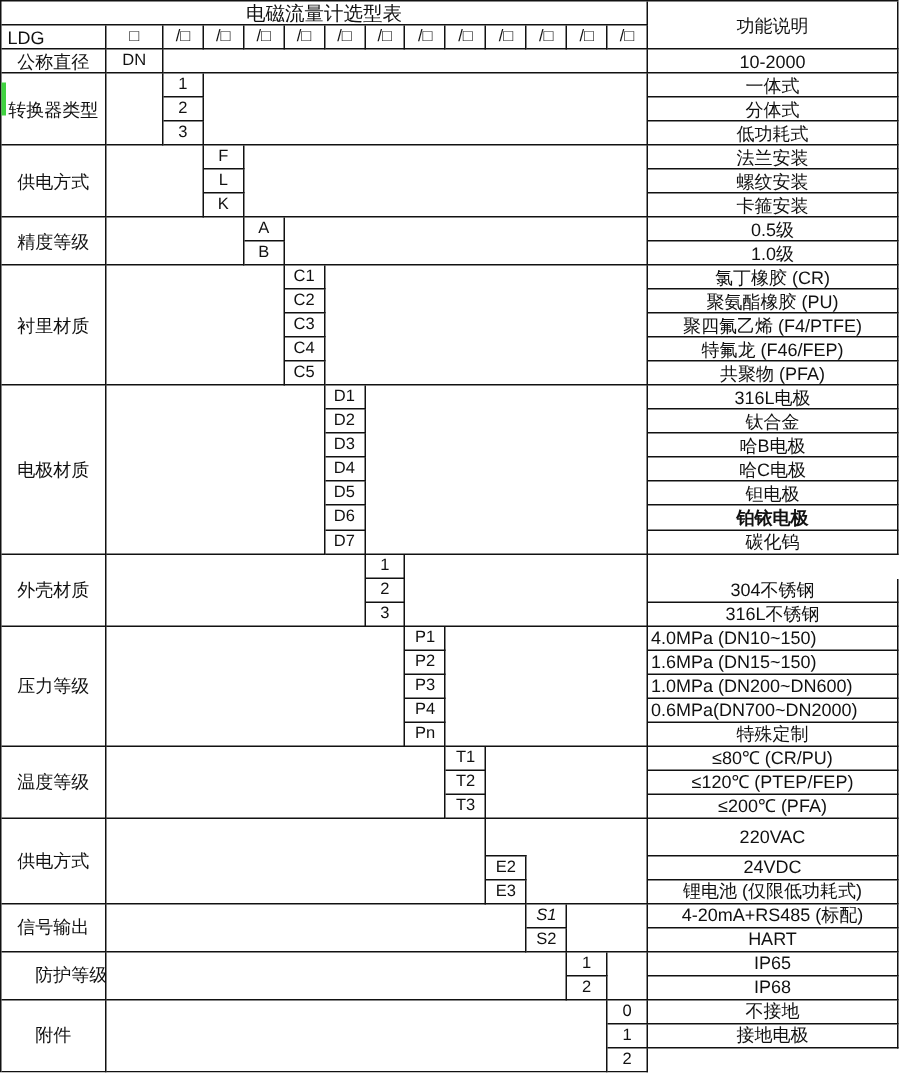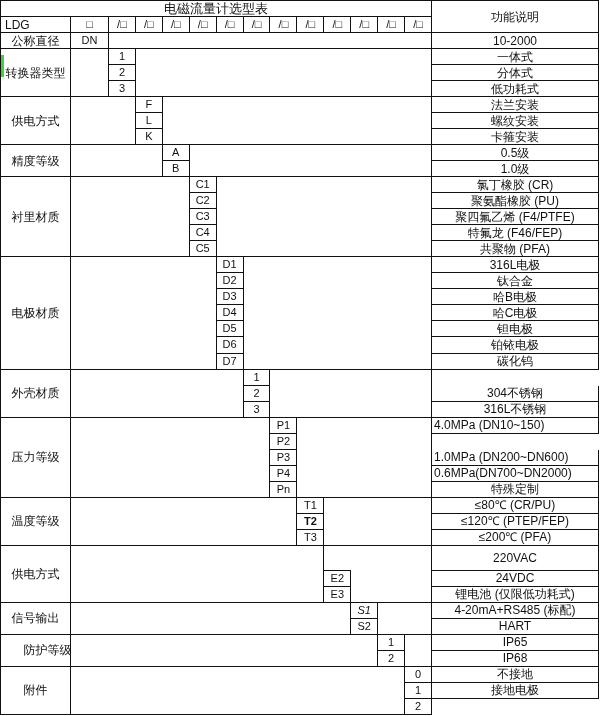--- a/index.html
+++ b/index.html
@@ -102,49 +102,50 @@
     <div class="c" style="grid-area: 17 / 15 / auto / 16;">316L电极</div>
     <div class="c code" style="grid-area: 18 / 7 / auto / 8;">D2</div>
     <div class="c" style="grid-area: 18 / 15 / auto / 16;">钛合金</div>
     <div class="c code" style="grid-area: 19 / 7 / auto / 8;">D3</div>
     <div class="c" style="grid-area: 19 / 15 / auto / 16;">哈B电极</div>
     <div class="c code" style="grid-area: 20 / 7 / auto / 8;">D4</div>
     <div class="c" style="grid-area: 20 / 15 / auto / 16;">哈C电极</div>
     <div class="c code" style="grid-area: 21 / 7 / auto / 8;">D5</div>
     <div class="c" style="grid-area: 21 / 15 / auto / 16;">钽电极</div>
     <div class="c code" style="grid-area: 22 / 7 / auto / 8;">D6</div>
-    <div class="c" style="grid-area: 22 / 15 / auto / 16;">铂铱电极</div>
+    <div class="c" style="grid-area: 22 / 15 / auto / 16; font-weight: bold;">铂铱电极</div>
     <div class="c code" style="grid-area: 23 / 7 / auto / 8;">D7</div>
     <div class="c" style="grid-area: 23 / 15 / auto / 16;">碳化钨</div>
     <div class="c" style="grid-area: 17 / 8 / 24 / 15;"></div>
     <div class="c lbl" style="grid-area: 24 / 1 / 27 / 2;">外壳材质</div>
     <div class="c" style="grid-area: 24 / 2 / 27 / 8;"></div>
     <div class="c code" style="grid-area: 24 / 8 / auto / 9;">1</div>
     <div class="c code" style="grid-area: 25 / 8 / auto / 9;">2</div>
     <div class="c" style="grid-area: 25 / 15 / auto / 16;">304不锈钢</div>
     <div class="c code" style="grid-area: 26 / 8 / auto / 9;">3</div>
     <div class="c" style="grid-area: 26 / 15 / auto / 16;">316L不锈钢</div>
     <div class="c" style="grid-area: 24 / 9 / 27 / 15;"></div>
     <div class="c lbl" style="grid-area: 27 / 1 / 32 / 2;">压力等级</div>
     <div class="c" style="grid-area: 27 / 2 / 32 / 9;"></div>
     <div class="c code" style="grid-area: 27 / 9 / auto / 10;">P1</div>
     <div class="c al" style="grid-area: 27 / 15 / auto / 16;">4.0MPa (DN10~150)</div>
     <div class="c code" style="grid-area: 28 / 9 / auto / 10;">P2</div>
+    <div class="c al" style="grid-area: 28 / 15 / auto / 16;">1.6MPa (DN15~150)</div>
     <div class="c code" style="grid-area: 29 / 9 / auto / 10;">P3</div>
     <div class="c al" style="grid-area: 29 / 15 / auto / 16;">1.0MPa (DN200~DN600)</div>
     <div class="c code" style="grid-area: 30 / 9 / auto / 10;">P4</div>
     <div class="c al" style="grid-area: 30 / 15 / auto / 16;">0.6MPa(DN700~DN2000)</div>
     <div class="c code" style="grid-area: 31 / 9 / auto / 10;">Pn</div>
     <div class="c" style="grid-area: 31 / 15 / auto / 16; text-align: center;">特殊定制</div>
     <div class="c" style="grid-area: 27 / 10 / 32 / 15;"></div>
     <div class="c lbl" style="grid-area: 32 / 1 / 35 / 2;">温度等级</div>
     <div class="c" style="grid-area: 32 / 2 / 35 / 10;"></div>
     <div class="c code" style="grid-area: 32 / 10 / auto / 11;">T1</div>
     <div class="c" style="grid-area: 32 / 15 / auto / 16;">≤80℃ (CR/PU)</div>
-    <div class="c code" style="grid-area: 33 / 10 / auto / 11; font-weight: bold;">T2</div>
+    <div class="c code" style="grid-area: 33 / 10 / auto / 11;">T2</div>
     <div class="c" style="grid-area: 33 / 15 / auto / 16;">≤120℃ (PTEP/FEP)</div>
     <div class="c code" style="grid-area: 34 / 10 / auto / 11;">T3</div>
     <div class="c" style="grid-area: 34 / 15 / auto / 16;">≤200℃ (PFA)</div>
     <div class="c" style="grid-area: 32 / 11 / 35 / 15;"></div>
     <div class="c lbl" style="grid-area: 35 / 1 / 38 / 2;">供电方式</div>
     <div class="c" style="grid-area: 35 / 2 / 38 / 11;"></div>
     <div class="c code" style="grid-area: 35 / 11 / auto / 12; margin-top: 24px;">E1</div>
     <div class="c" style="grid-area: 35 / 15 / auto / 16;">220VAC</div>
     <div class="c code" style="grid-area: 36 / 11 / auto / 12;">E2</div>
     <div class="c" style="grid-area: 36 / 15 / auto / 16;">24VDC</div>

